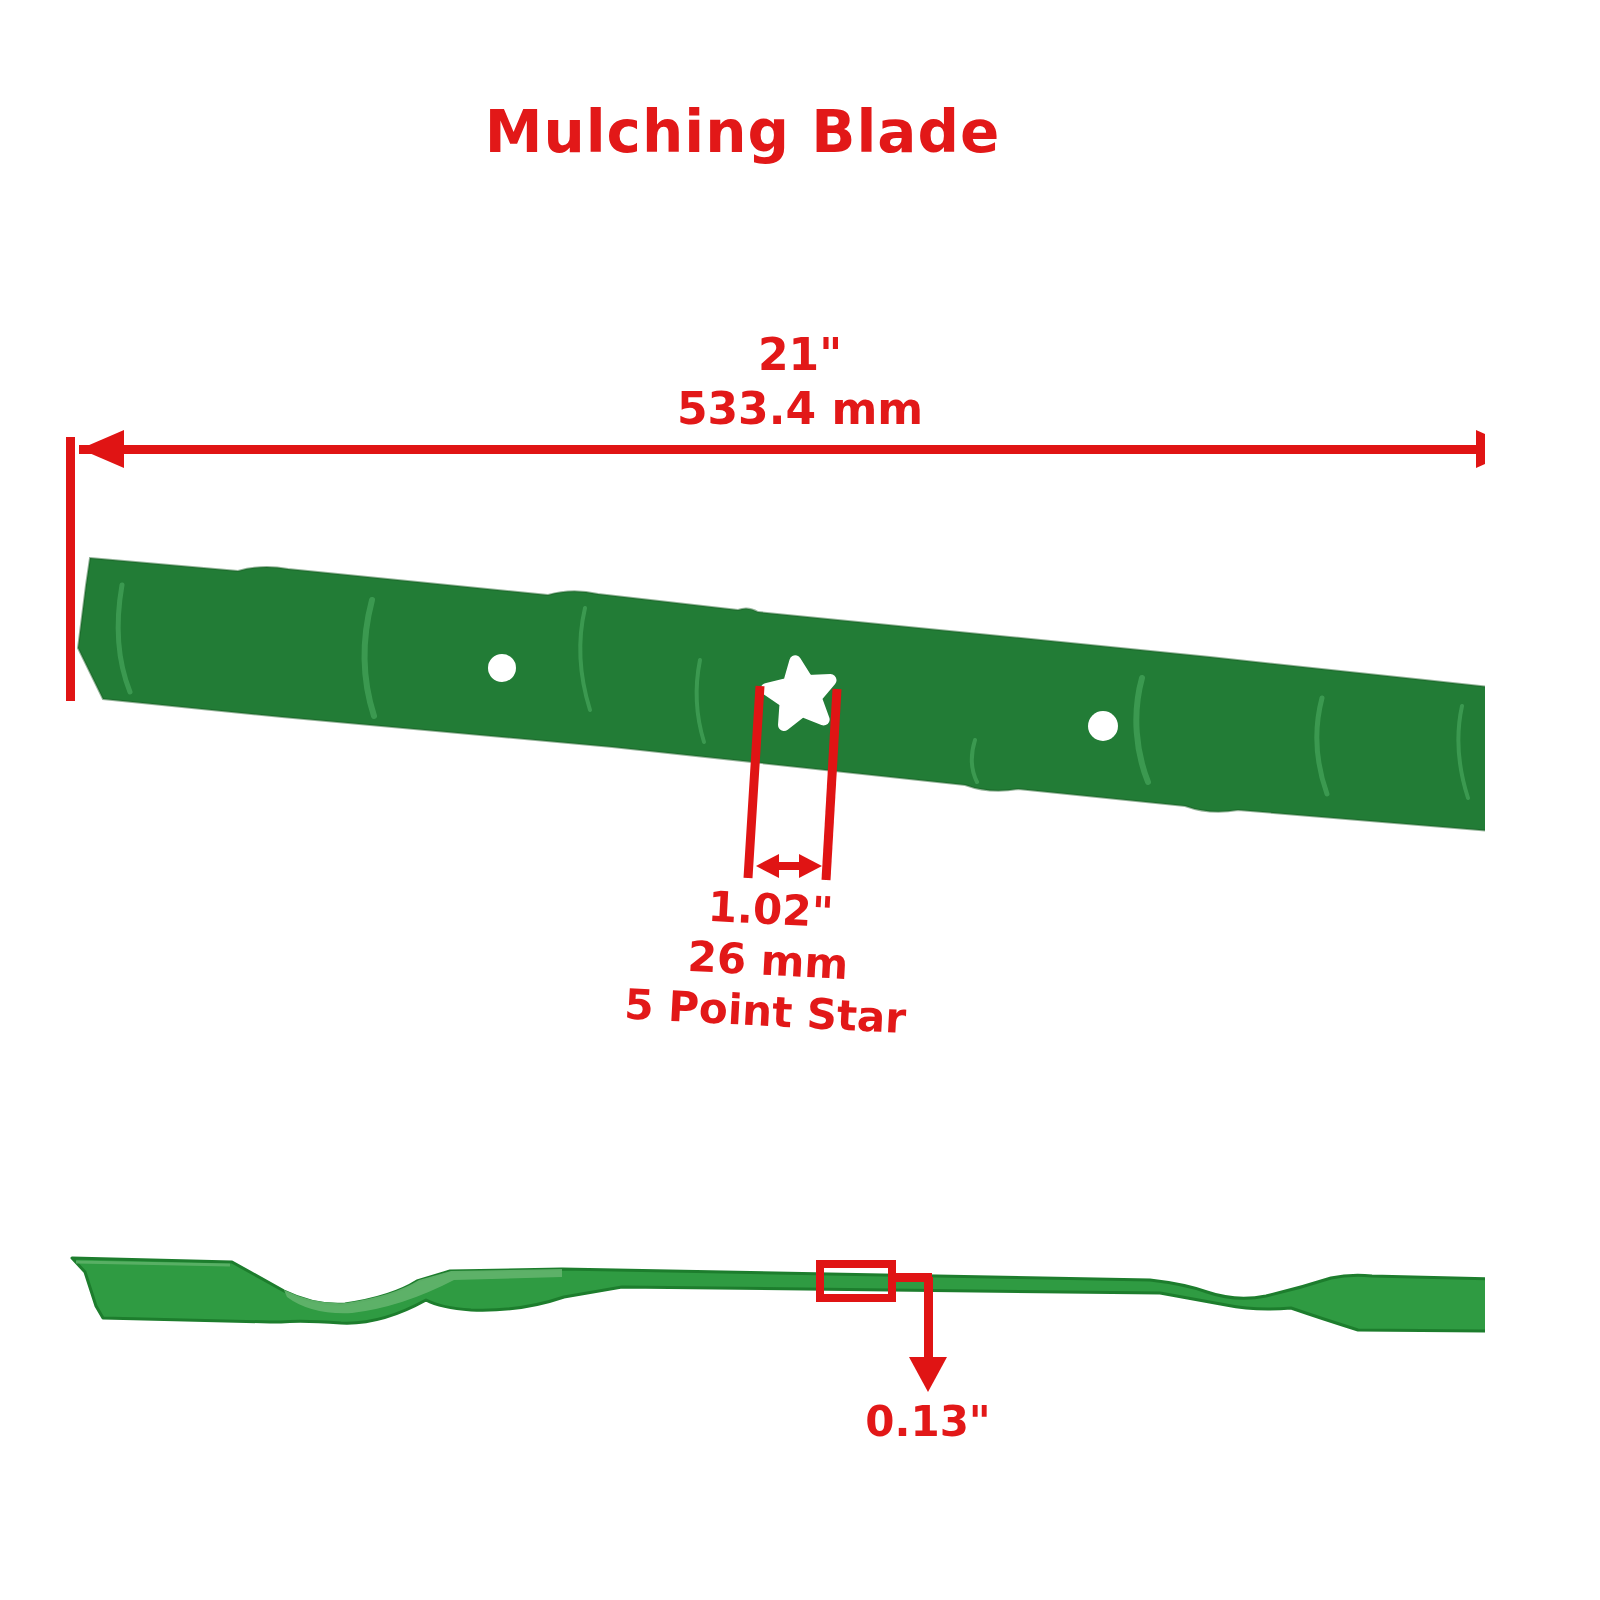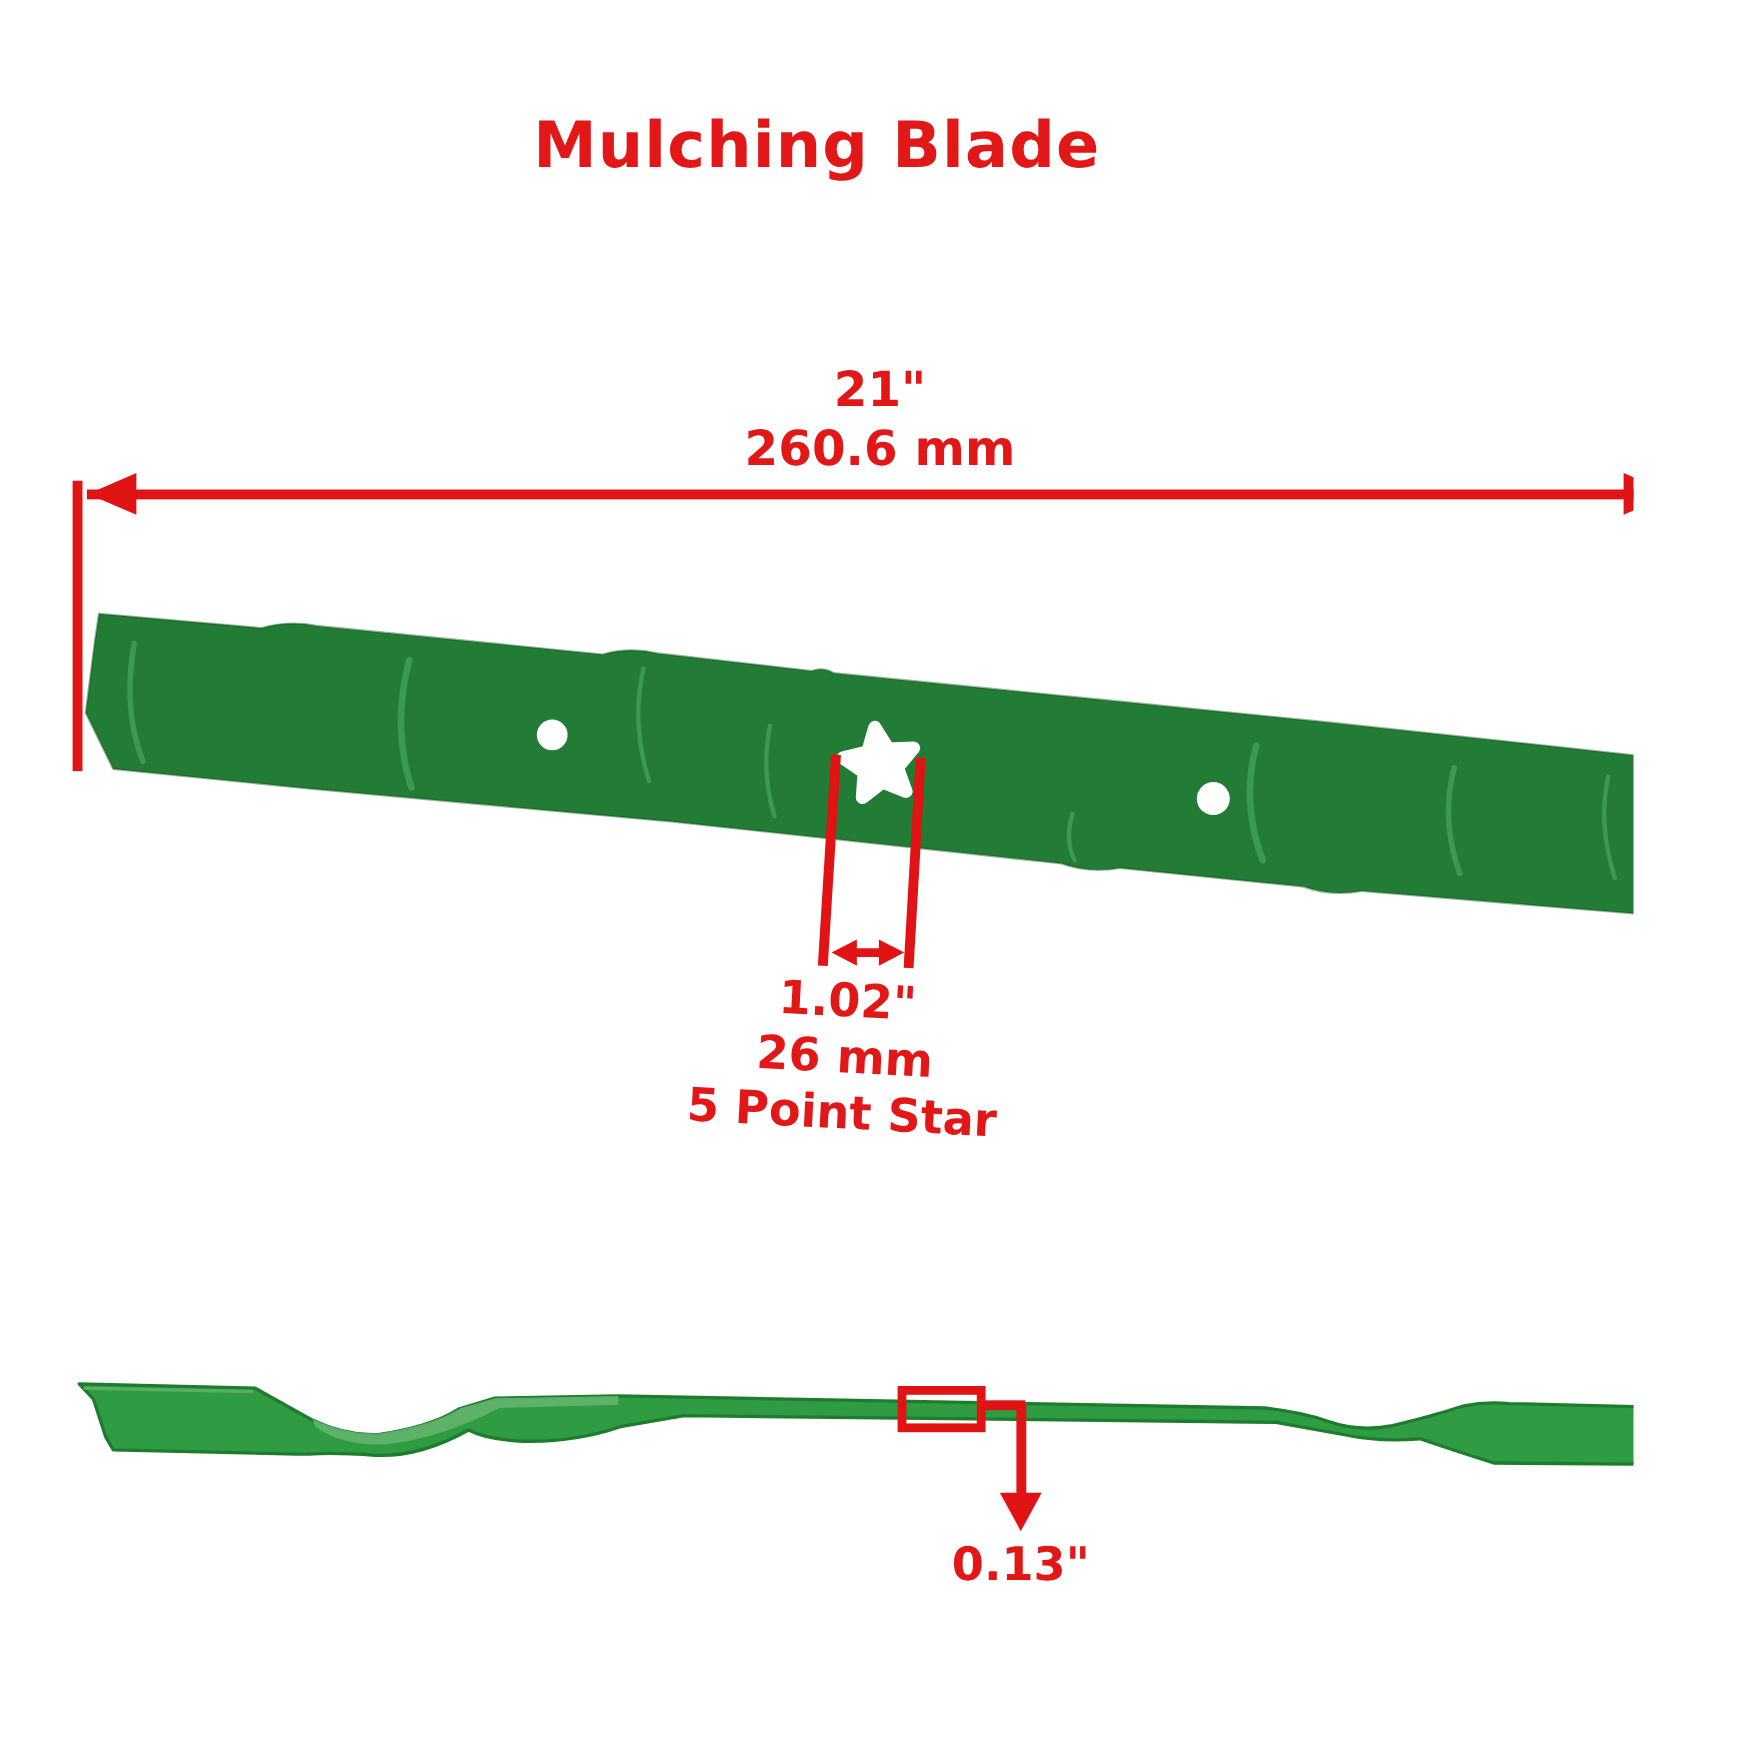--- a/index.html
+++ b/index.html
@@ -142,21 +142,21 @@
       <rect class="fill-red" x="892" y="1273" width="40" height="9"></rect>
       <rect class="fill-red" x="924" y="1277" width="9" height="85"></rect>
       <polygon class="fill-red" points="928,1392 909,1357 947,1357"></polygon>
     </g>
   </svg>
 
   <div class="txt title">Mulching Blade</div>
 
   <div class="txt dim-length">
     <div>21"</div>
-    <div>260.6 mm</div>
+    <div>533.4 mm</div>
   </div>
 
   <div class="txt dim-center-hole">
     <div>1.02"</div>
     <div>26 mm</div>
     <div>5 Point Star</div>
   </div>
 
   <div class="txt dim-thickness">
     <div>0.13"</div>

